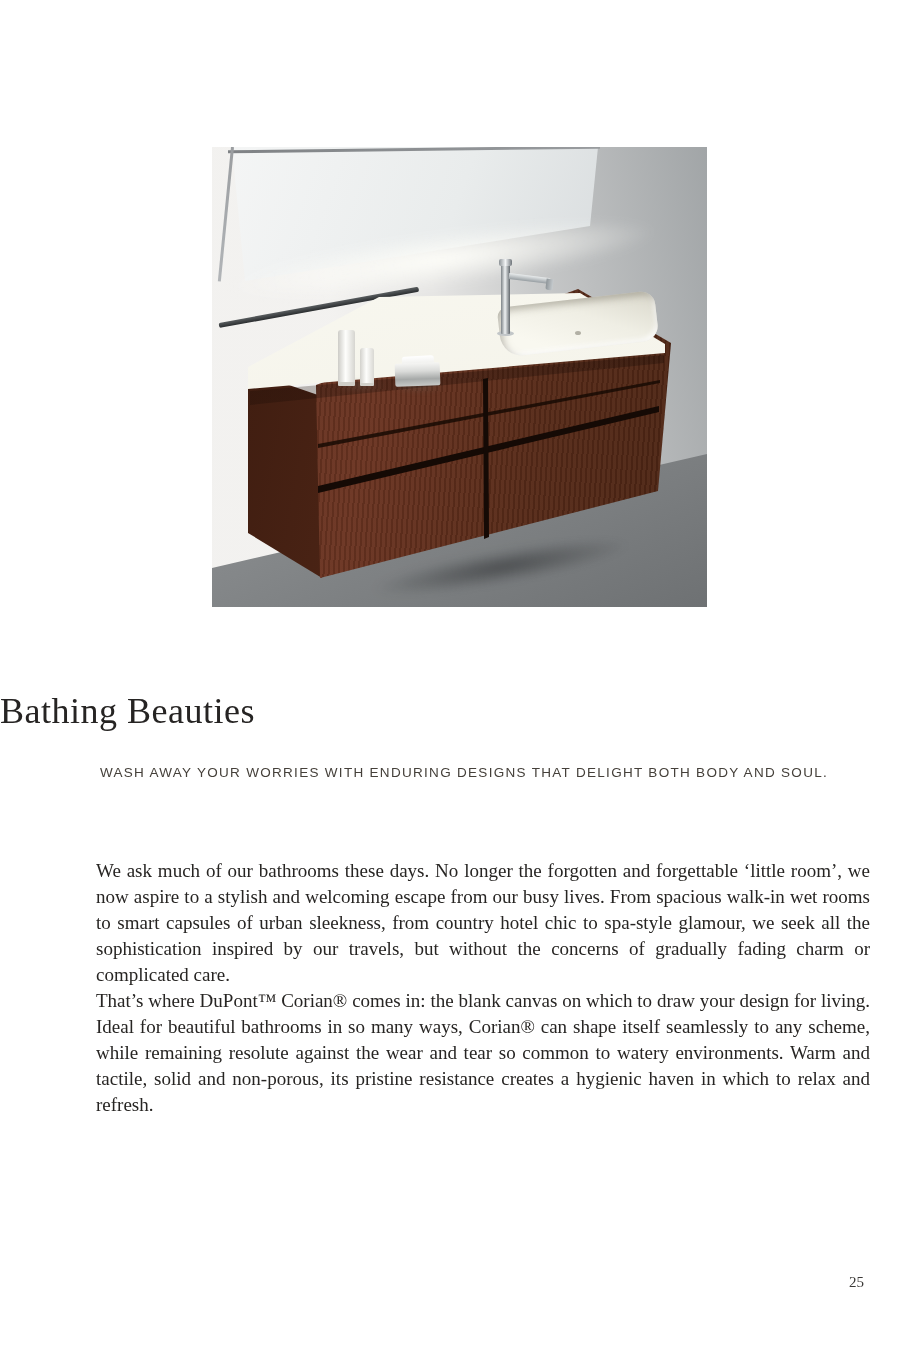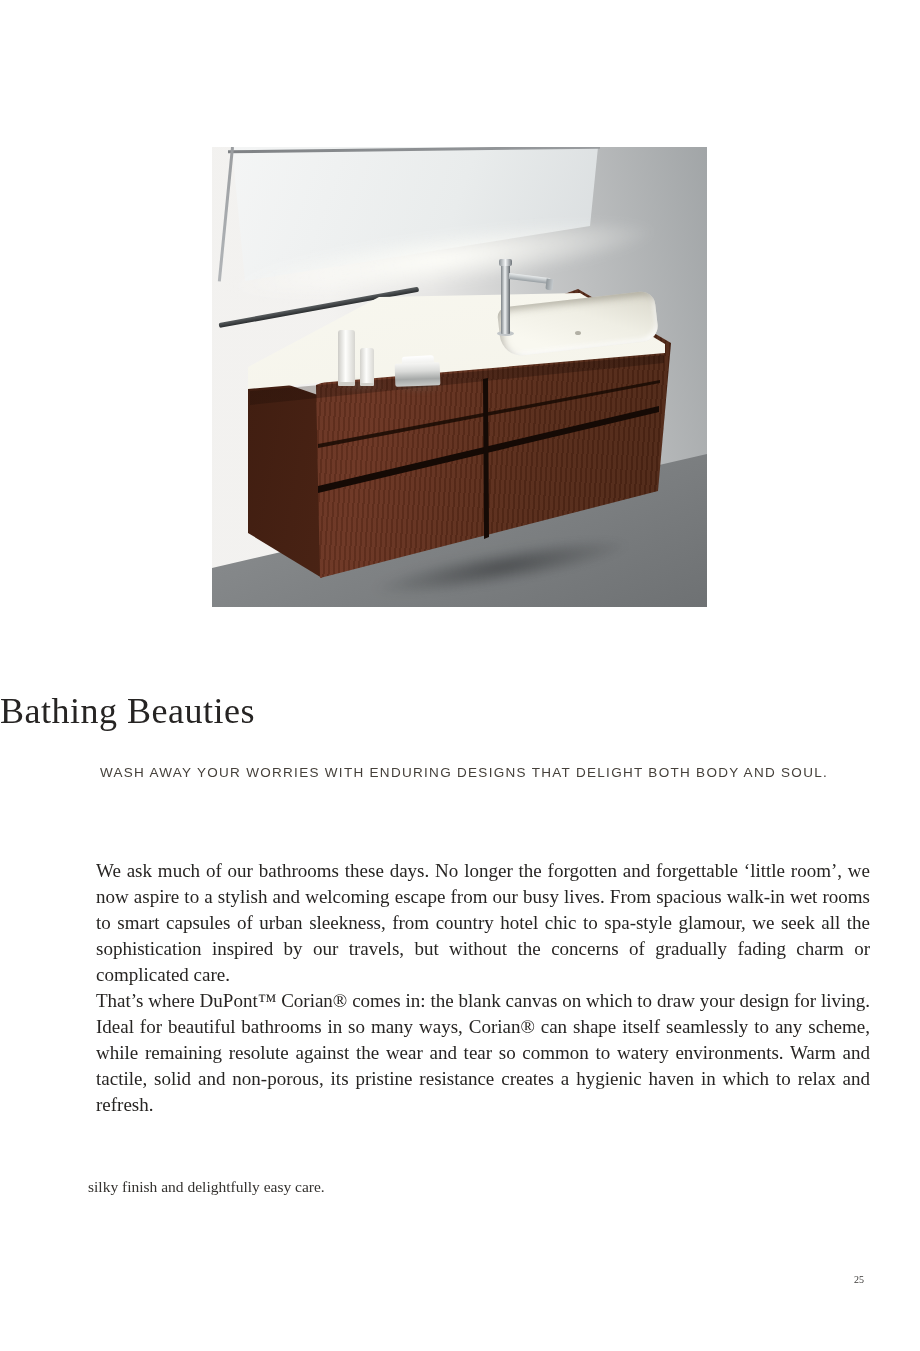--- a/index.html
+++ b/index.html
@@ -151,21 +151,21 @@
     position:absolute; left:88px; top:858px; width:774px;
     font-size:19px; line-height:26px; color:#272523; text-align:justify;margin-left:8px;
   }
   .body-text p { margin:0; }
   .caption {
     position:absolute; left:88px; top:1177px;
     font-size:15.5px; line-height:20.5px; color:#34322f;
   }
   .page-number {
     position:absolute; top:1274px; right:56px;
-    font-size:10px; color:#3a3836;
+    font-size:15px; color:#3a3836;
   }
 </style>
 </head>
 <body>
 
 <div class="page">
 
   <div class="photo">
     <div class="layer wall-shade"></div>
     <div class="layer mirror"></div>
@@ -202,18 +202,17 @@
   <div class="article-subtitle">
     <div>WASH AWAY YOUR WORRIES WITH ENDURING DESIGNS THAT DELIGHT BOTH BODY AND SOUL.</div>
   </div>
 
   <div class="body-text">
     <p>We ask much of our bathrooms these days. No longer the forgotten and forgettable ‘little room’, we now aspire to a stylish and welcoming escape from our busy lives. From spacious walk-in wet rooms to smart capsules of urban sleekness, from country hotel chic to spa-style glamour, we seek all the sophistication inspired by our travels, but without the concerns of gradually fading charm or complicated care.</p>
     <p>That’s where DuPont™ Corian® comes in: the blank canvas on which to draw your design for living. Ideal for beautiful bathrooms in so many ways, Corian® can shape itself seamlessly to any scheme, while remaining resolute against the wear and tear so common to watery environments. Warm and tactile, solid and non-porous, its pristine resistance creates a hygienic haven in which to relax and refresh.</p>
   </div>
 
   <div class="caption">
-    <div>silky finish and delightfully easy care.</div>
   </div>
 
   <div class="page-number">25</div>
 
 </div>
 
 </body></html>

